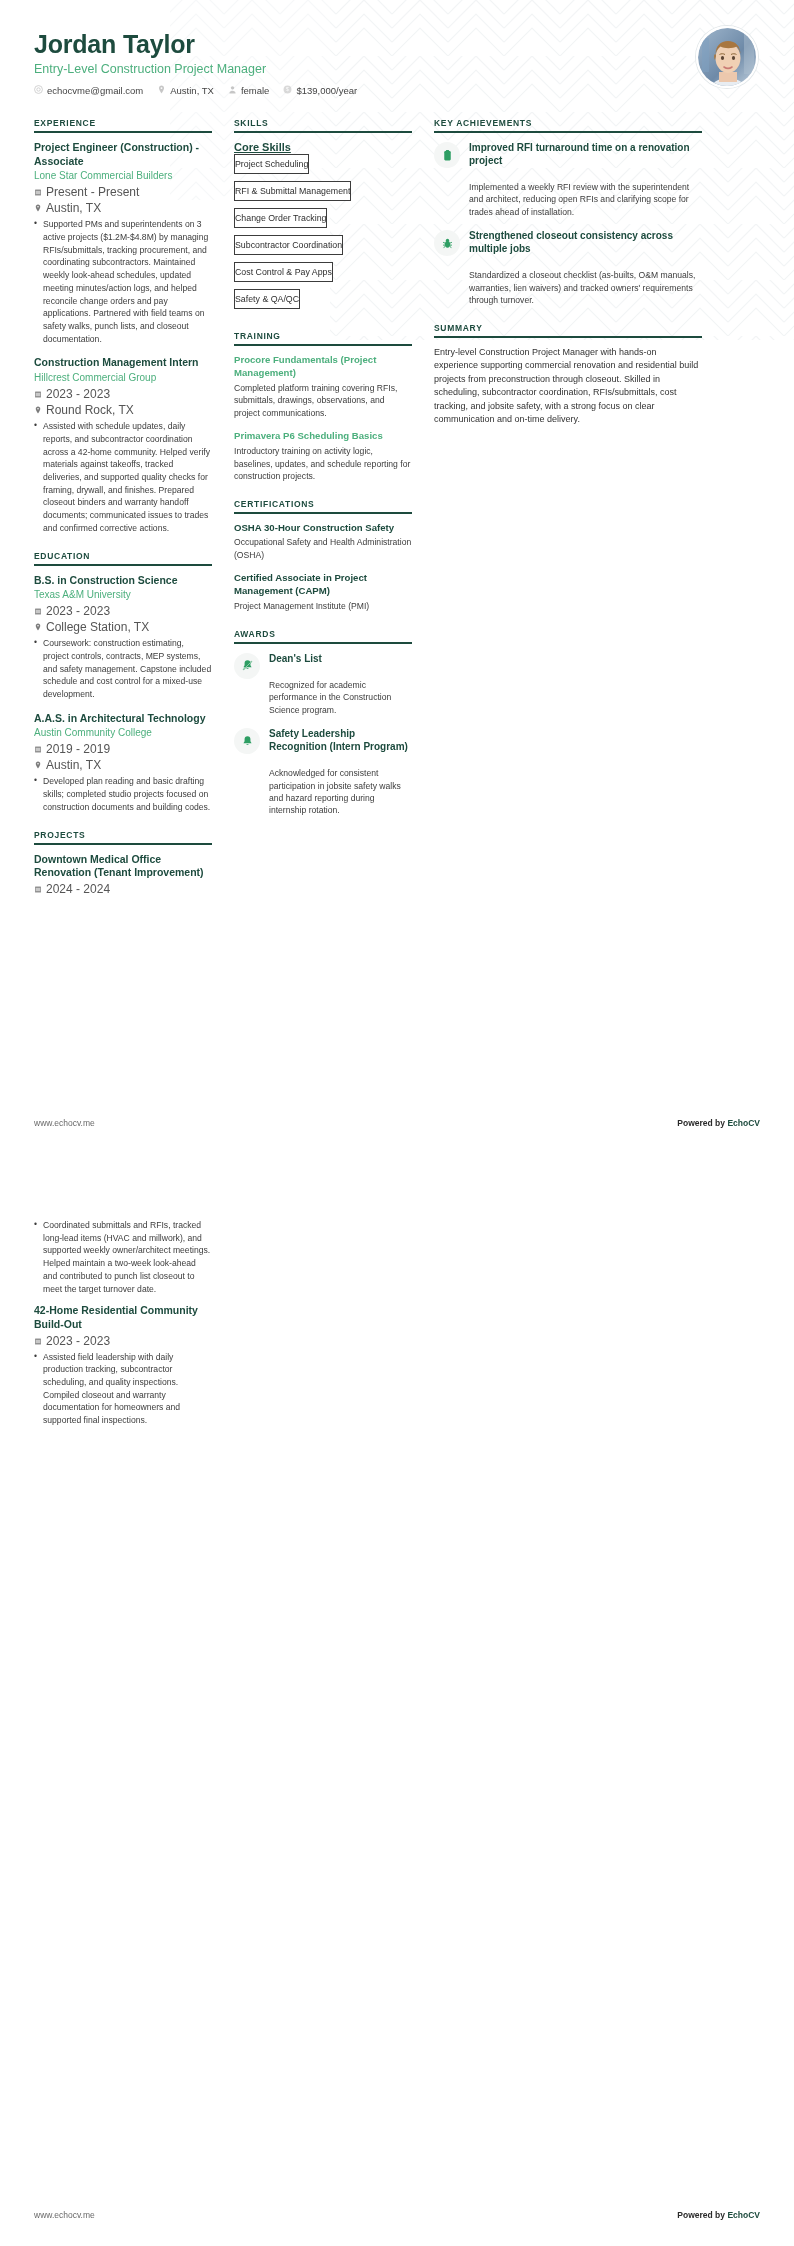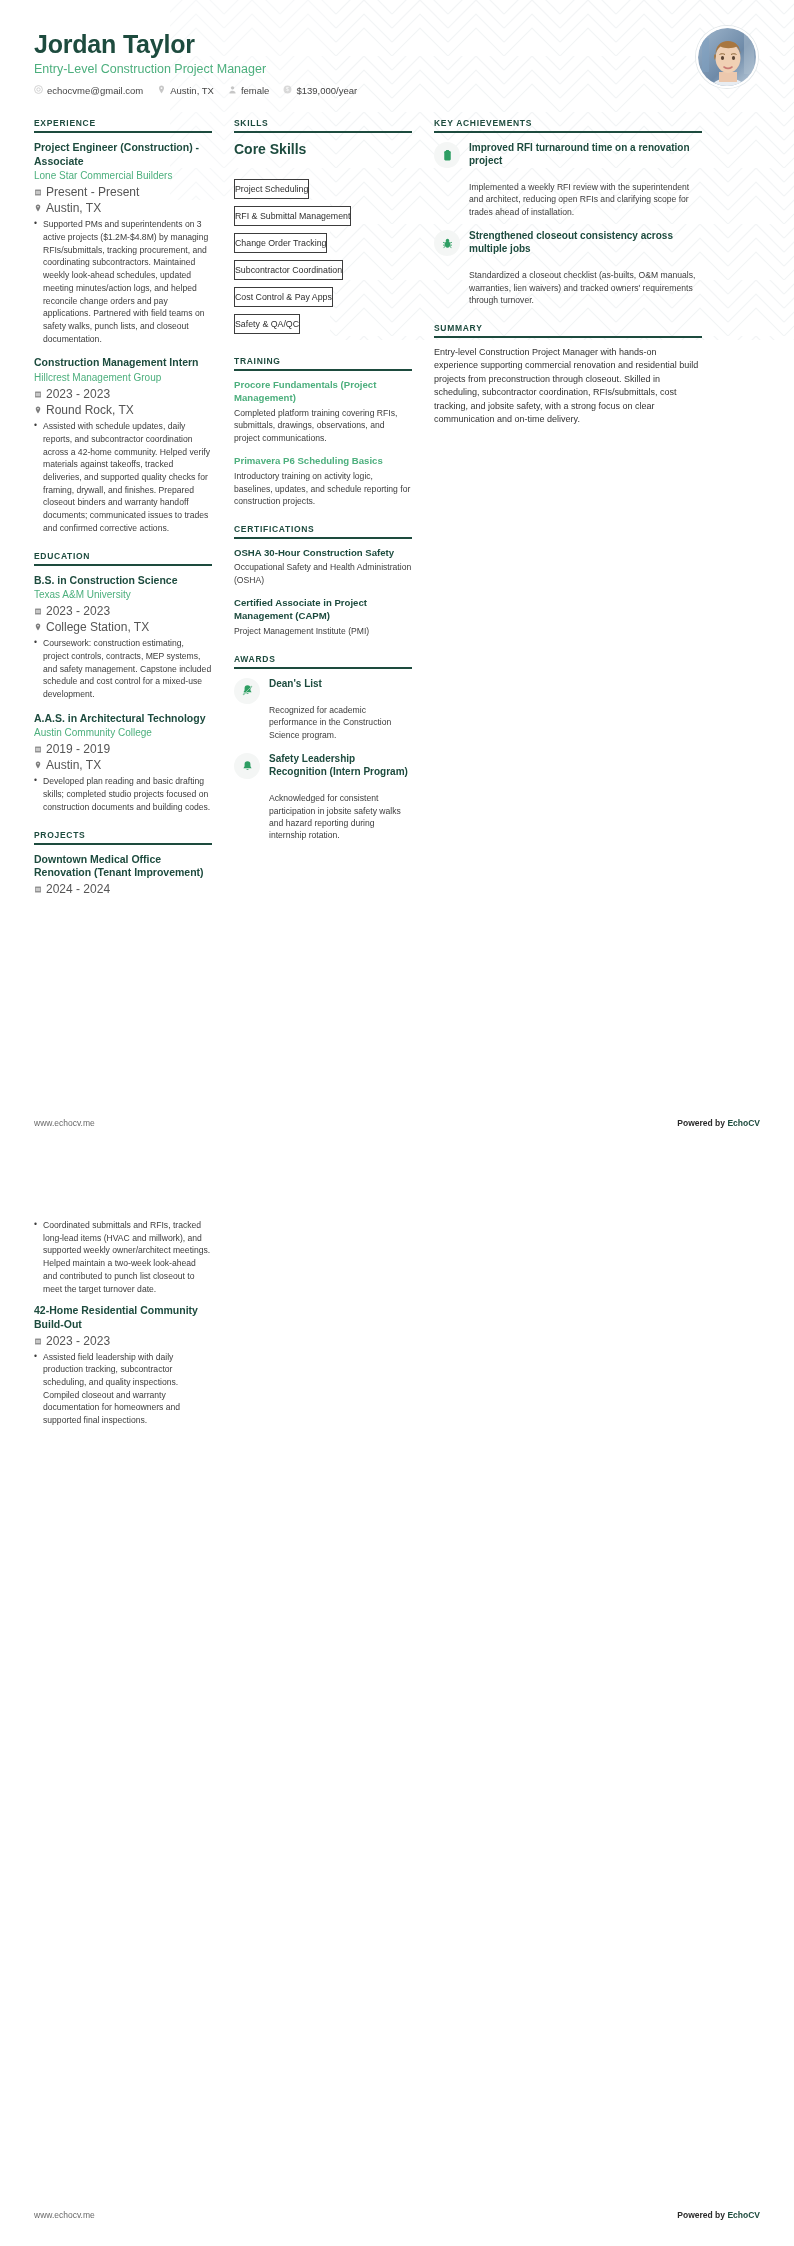--- a/index.html
+++ b/index.html
@@ -130,24 +130,25 @@
   ul.bullets li:before {
     content: "•";
     position: absolute;
     left: 0;
     top: -1px;
     color: #3c3c3c;
   }
 
   
   .skill-group-label {
-    font-size: 14px;
+    font-size: 11px;
     color: #1d4b3e;
     font-weight: 600;
-    margin-bottom: 21px;
+    margin-bottom: 0;
+    text-decoration: underline;
   }
   .skill-chip {
     display: inline-block;
     border: 1px solid #3c3c3c;
     padding: 4px 0;
     font-size: 8.8px;
     color: #2e2e2e;
     margin-bottom: 6px;
     background: #fff;
   }
@@ -340,21 +341,21 @@
                 </svg></span>
             <span>Austin, TX</span>
           </div>
           <ul class="bullets">
             <li>Supported PMs and superintendents on 3 active projects ($1.2M-$4.8M) by managing RFIs/submittals, tracking procurement, and coordinating subcontractors. Maintained weekly look-ahead schedules, updated meeting minutes/action logs, and helped reconcile change orders and pay applications. Partnered with field teams on safety walks, punch lists, and closeout documentation.</li>
           </ul>
         </div>
 
         <div class="item">
           <div class="item-title">Construction Management Intern</div>
-          <div class="item-sub">Hillcrest Management Group</div>
+          <div class="item-sub">Hillcrest Commercial Group</div>
           <div class="meta-line">
             <span><svg width="8" height="8" viewBox="0 0 16 16">
                   <rect x="2" y="3" width="12" height="12" rx="1" fill="#666"></rect>
                   <rect x="3.5" y="6" width="9" height="1" fill="#fff"></rect>
                   <rect x="3.5" y="8.5" width="9" height="1" fill="#fff"></rect>
                   <rect x="3.5" y="11" width="9" height="1" fill="#fff"></rect>
                 </svg></span>
             <span>2023  -  2023</span>
           </div>
           <div class="meta-line">

